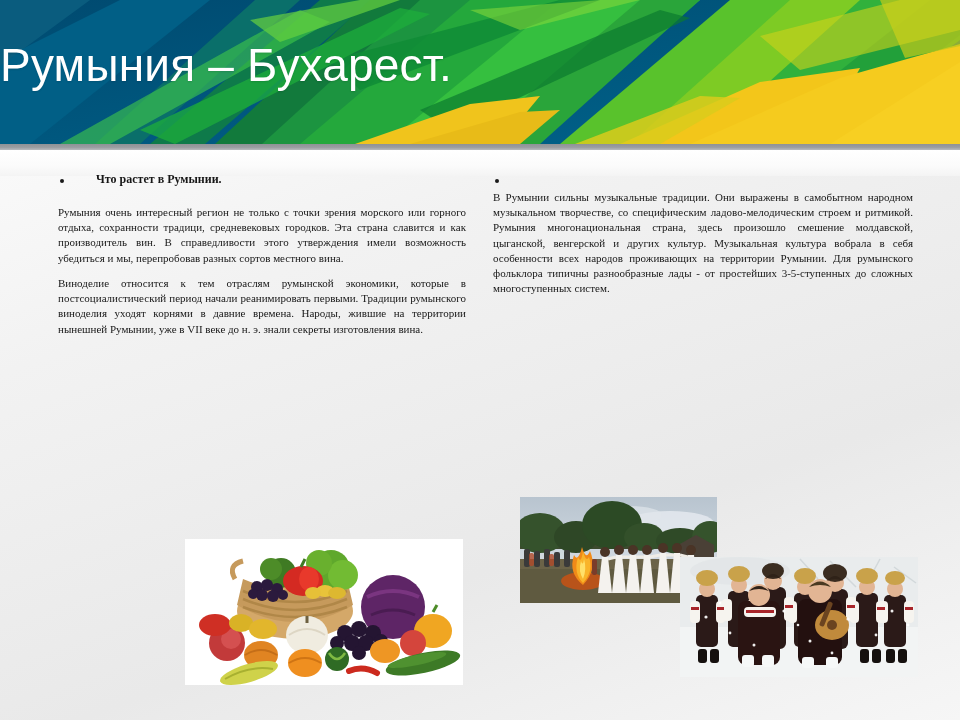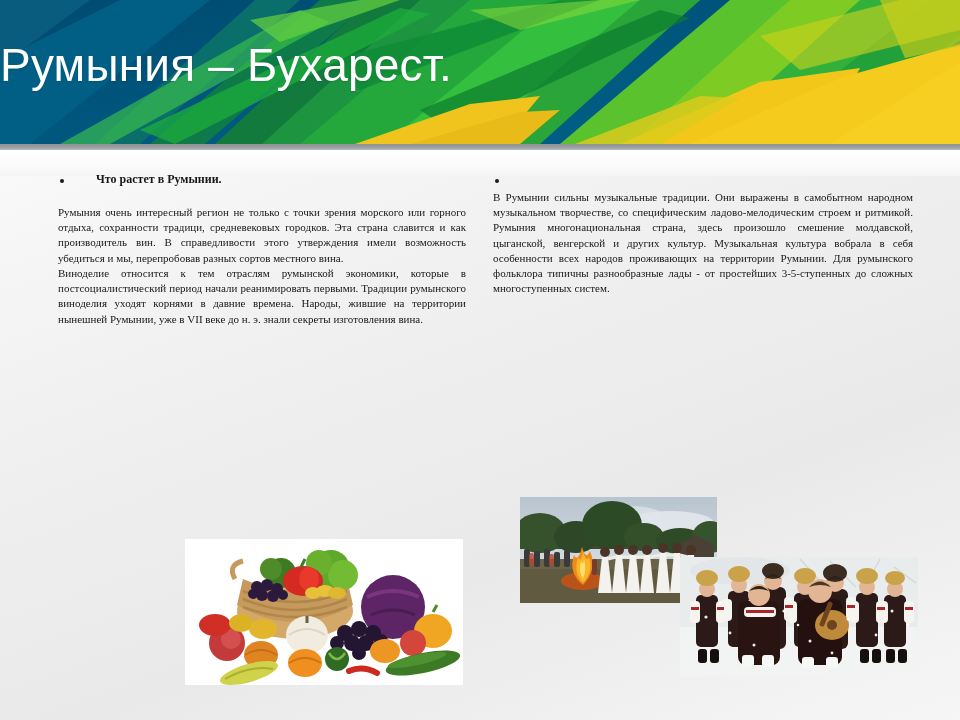--- a/index.html
+++ b/index.html
@@ -99,21 +99,21 @@
 
   .para {
     font-family: "Liberation Serif", "DejaVu Serif", serif;
     font-size: 11px;
     color: #171717;
     text-align: justify;
     text-justify: inter-word;
     line-height: 1.385;
     margin: 0;
   }
-  .para + .para { margin-top: 0; }
+  .para + .para { margin-top: 10px; }
 
   
   .photo {
     position: absolute;
     overflow: hidden;
     background: #ffffff;
   }
   .photo svg { display: block; width: 100%; height: 100%; }
 
   #photo-veg    { left: 185px; top: 539px; width: 278px; height: 146px; }

